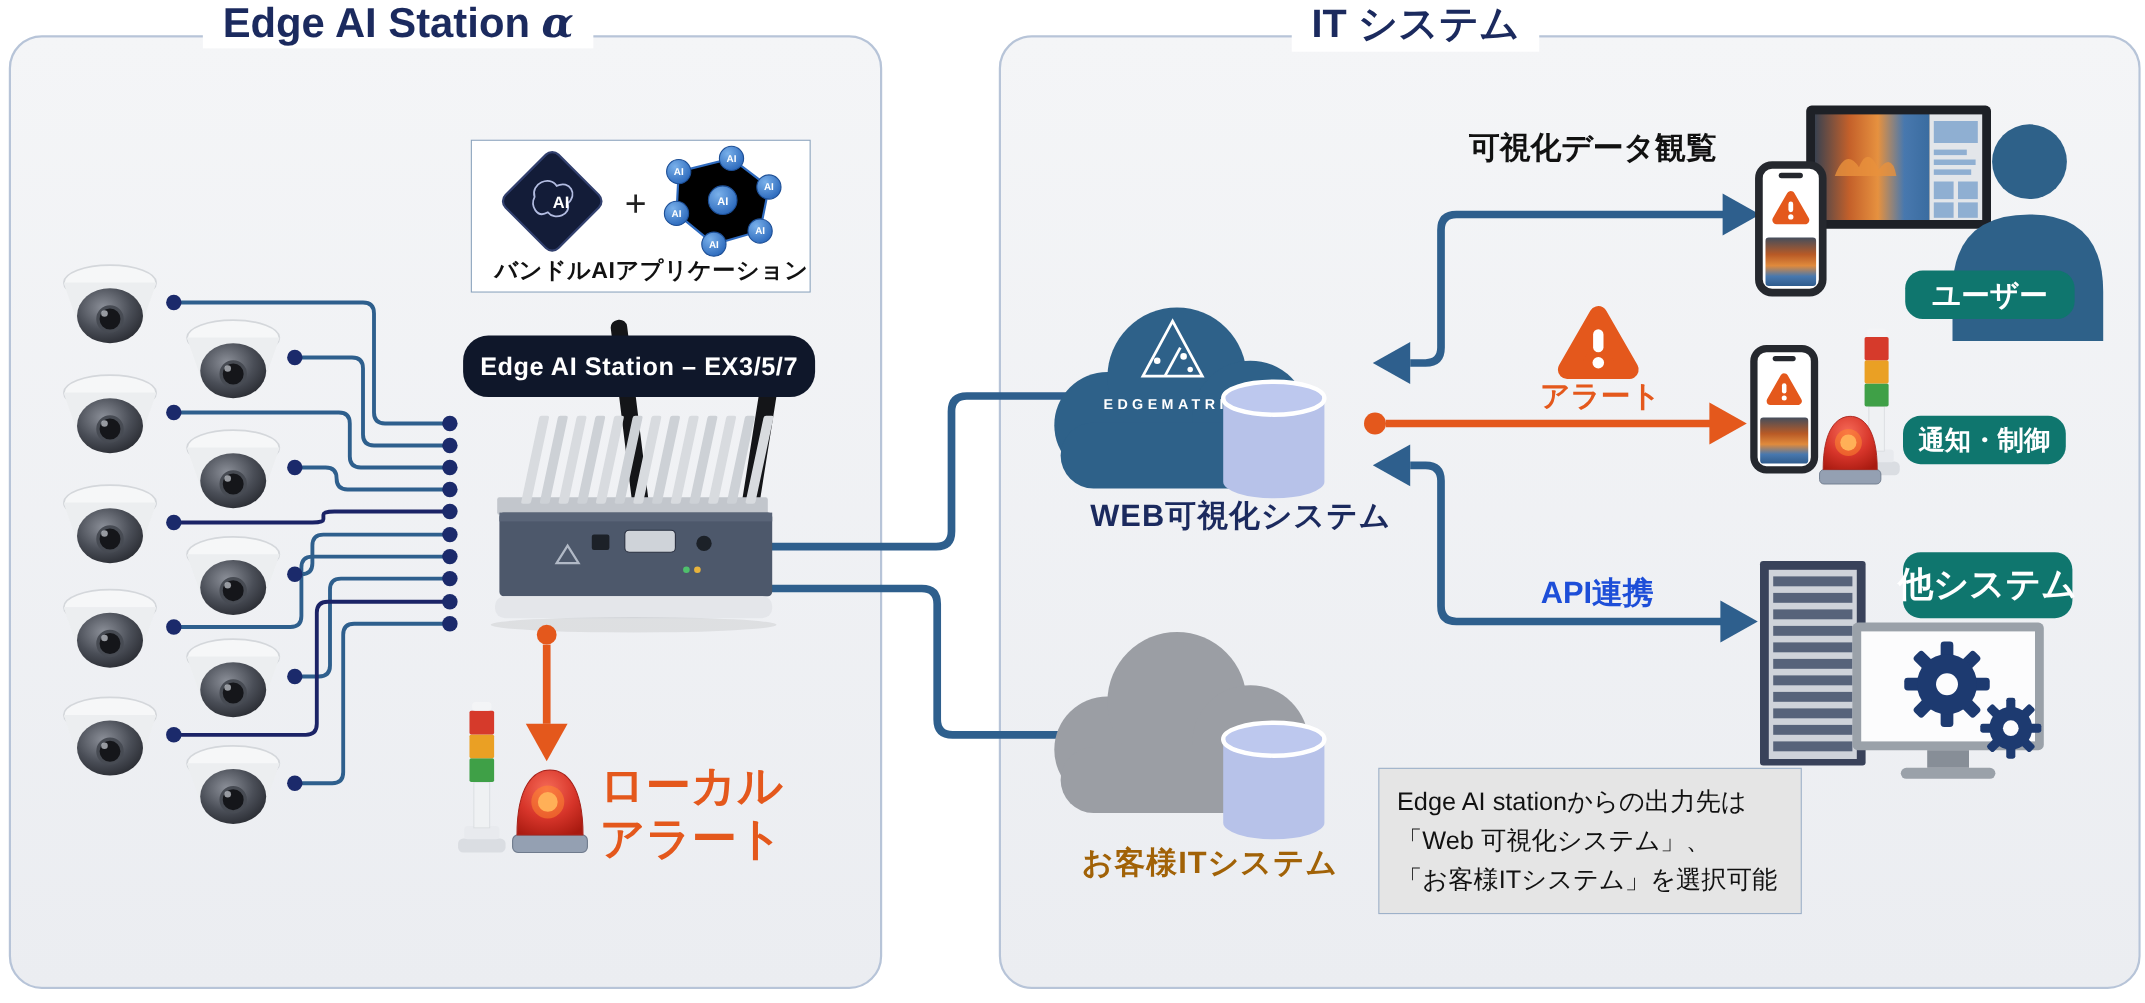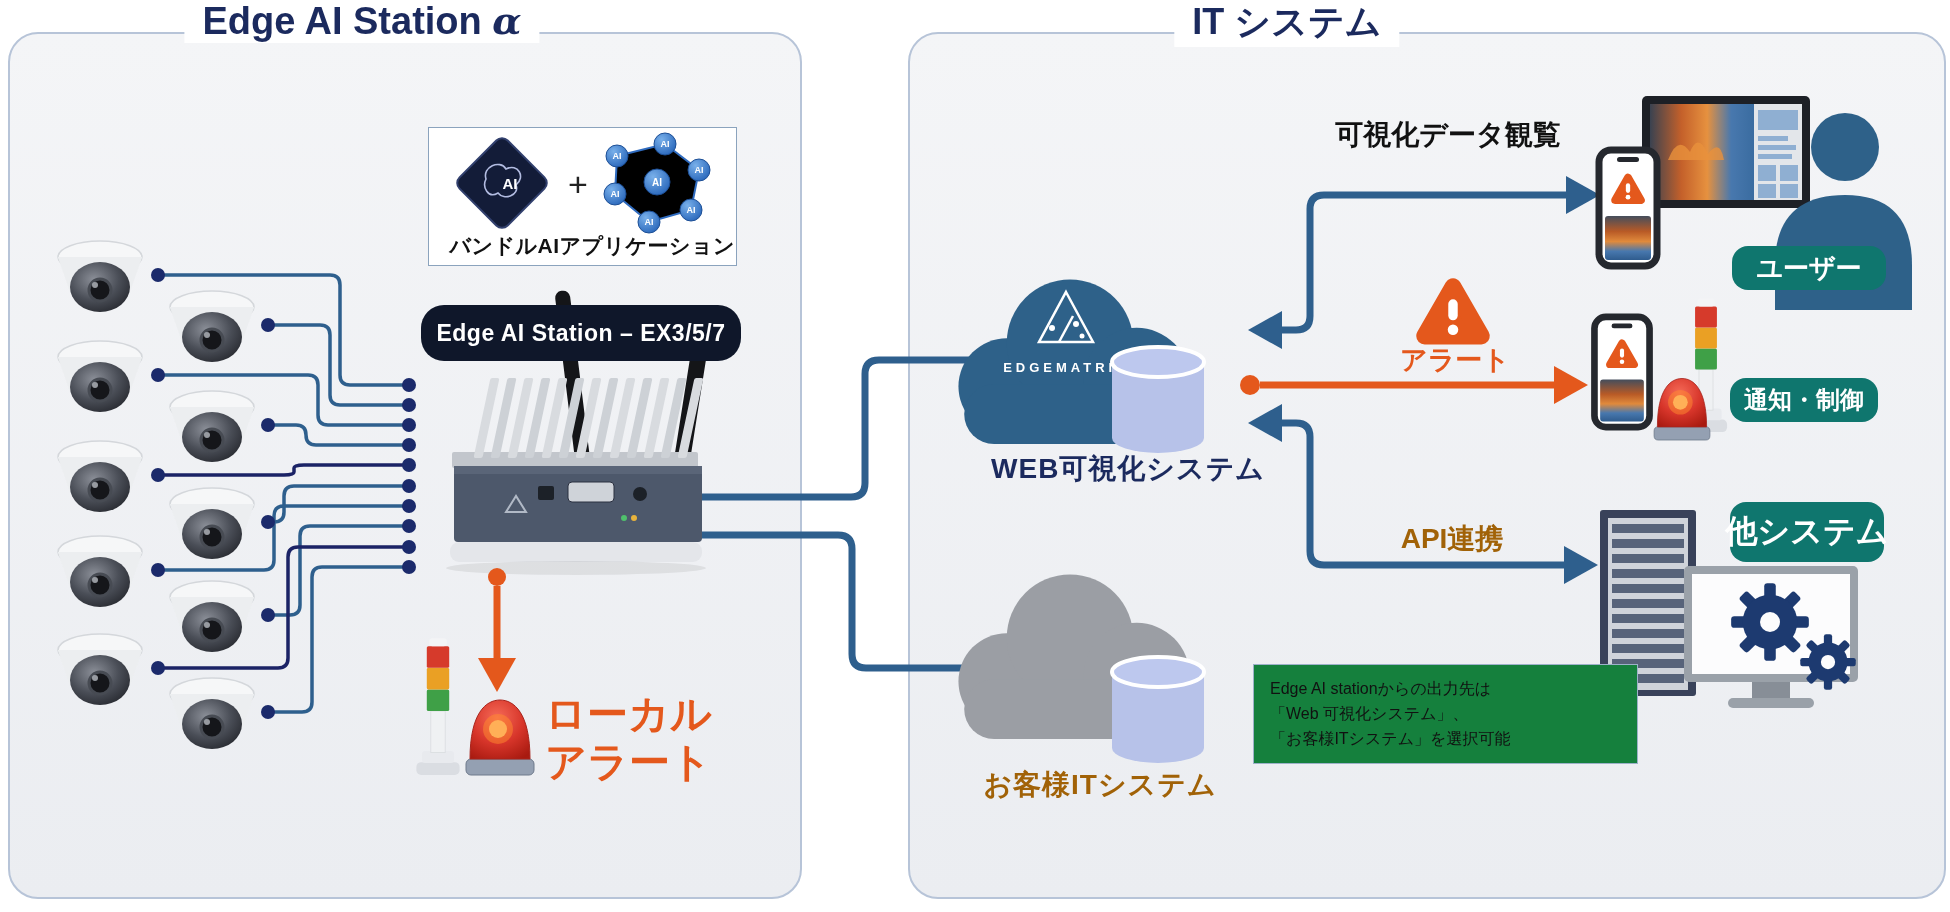--- a/index.html
+++ b/index.html
@@ -19,32 +19,32 @@
               background:#fff;border:1.5px solid #8ba3bd;z-index:2;}
   .bundle-caption{position:absolute;left:428px;top:232px;width:307px;text-align:right;
                   font-size:21px;font-weight:bold;color:#111;z-index:5;letter-spacing:.5px;}
   .pill{position:absolute;left:421px;top:305px;width:320px;height:56px;background:#0f172a;
         border-radius:23px;color:#fff;font-size:23px;font-weight:bold;display:flex;
         align-items:center;justify-content:center;z-index:5;letter-spacing:.5px;}
   .lbl{position:absolute;z-index:5;font-weight:bold;white-space:nowrap;}
   .lbl.center{transform:translateX(-50%);}
   .lbl-viewing{left:1448px;top:116px;font-size:28px;color:#111;}
   .lbl-alert{left:1455px;top:342px;font-size:27px;color:#e4581c;}
-  .lbl-api{left:1452px;top:520px;font-size:28px;color:#a16207;}
+  .lbl-api{left:1452px;top:520px;font-size:28px;color:#1d4ed8;}
   .lbl-web{left:1128px;top:450px;font-size:28px;color:#1b2a5e;letter-spacing:1px;}
   .lbl-customer{left:1100px;top:766px;font-size:28px;color:#a16207;letter-spacing:1px;}
   .lbl-local{left:545px;top:690px;font-size:41px;line-height:1.18;color:#e4581c;}
   .badge{position:absolute;background:#0f766e;color:#fff;font-weight:bold;border-radius:16px;
          display:flex;align-items:center;justify-content:center;z-index:6;white-space:nowrap;}
   .badge-user{left:1732px;top:246px;width:154px;height:44px;font-size:26px;}
   .badge-notify{left:1730px;top:366px;width:148px;height:44px;font-size:24px;margin-top:12px;}
   .badge-other{left:1730px;top:502px;width:154px;height:60px;font-size:32px;}
-  .note-box{position:absolute;left:1253px;top:664px;width:385px;box-sizing:border-box;
-            background:#15803d;border:1.5px solid #9db1c9;padding:12px 16px;z-index:6;
-            font-size:16px;color:#111;line-height:1.55;}
+  .note-box{position:absolute;left:1253px;top:698px;width:385px;box-sizing:border-box;
+            background:#e5e5e5;border:1.5px solid #9db1c9;padding:12px 16px;z-index:6;
+            font-size:23px;color:#111;line-height:1.55;}
 </style>
 </head>
 <body>
 
 <div class="page">
 
   <div class="panel panel-left"></div>
   <div class="panel panel-right"></div>
 
   <div class="panel-title left"><span>Edge AI Station</span> <span class="alpha">α</span></div>

